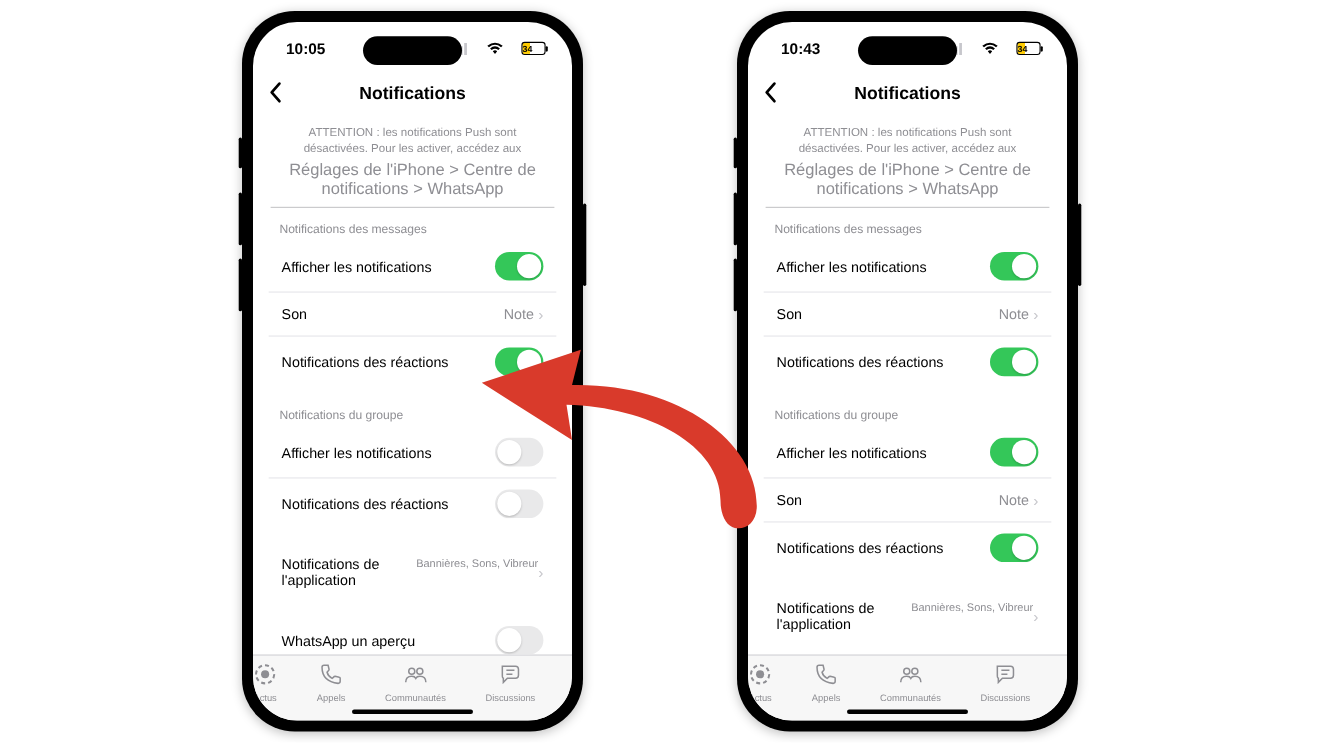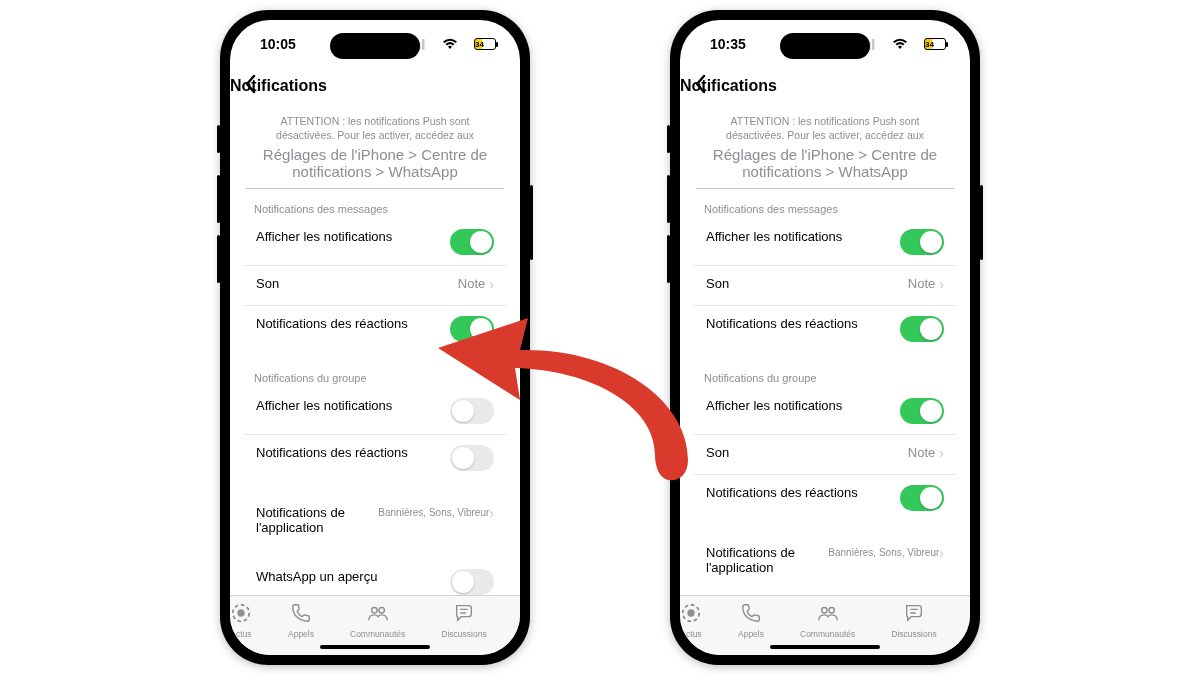--- a/index.html
+++ b/index.html
@@ -69,21 +69,21 @@
     border:1px solid #000; border-radius:3px;
     width:22px; height:12px; position:relative;
     background: linear-gradient(to right, #ffcc00 0%, #ffcc00 34%, transparent 34%);
     font-size:8px; font-weight:700; text-align:center; line-height:11px;
   }
   .battery-box::after{
     content:""; position:absolute; right:-3px; top:3px; width:2px; height:5px; background:#000; border-radius:1px;
   }
 
   .nav-header {
-    display:flex; align-items:center; justify-content:flex-start;
+    display:flex; align-items:center; justify-content:center;
     position:relative;
     height:36px;
     font-size:16px; font-weight:600;
     color:#000;
     flex-shrink:0;
   }
   .nav-back {
     position:absolute; left:14px; top:6px;
     font-size:22px; font-weight:300;
   }
@@ -116,21 +116,21 @@
     padding: 6px 14px 4px 14px;
   }
   .group {
     background:#fff;
     border-radius:10px;
     margin: 0 4px 14px 4px;
     overflow:hidden;
   }
   .row {
     display:flex;
-    align-items:flex-start;
+    align-items:center;
     padding: 10px 12px;
     min-height:40px;
     border-top:1px solid #e5e5ea;
     font-size:13px;
   }
   .row:first-child { border-top:none; }
   .row .label { flex:1; color:#000; }
   .row .sub { font-size:10px; color:#8e8e93; margin-top:2px; }
   .row .value { color:#8e8e93; font-size:13px; margin-right:4px;padding-left:22px; }
   .row .chevron { color:#c7c7cc; font-size:14px; }
@@ -325,21 +325,21 @@
 </div>
 
 <div class="phone">
   <div class="side-btn sb-left1"></div>
   <div class="side-btn sb-left2"></div>
   <div class="side-btn sb-left3"></div>
   <div class="side-btn sb-right"></div>
   <div class="screen">
     <div class="island"></div>
     <div class="status-bar">
-      <span>10:35</span>
+      <span>10:43</span>
       <span class="spacer"></span>
       <span class="signal">
         <svg width="16" height="11" viewBox="0 0 16 11">
             <rect x="0" y="7" width="2.5" height="4" fill="#000"></rect>
             <rect x="4" y="5" width="2.5" height="6" fill="#000"></rect>
             <rect x="8" y="3" width="2.5" height="8" fill="#c7c7cc"></rect>
             <rect x="12" y="0" width="2.5" height="11" fill="#c7c7cc"></rect>
           </svg>
       </span>
       <span class="wifi">

